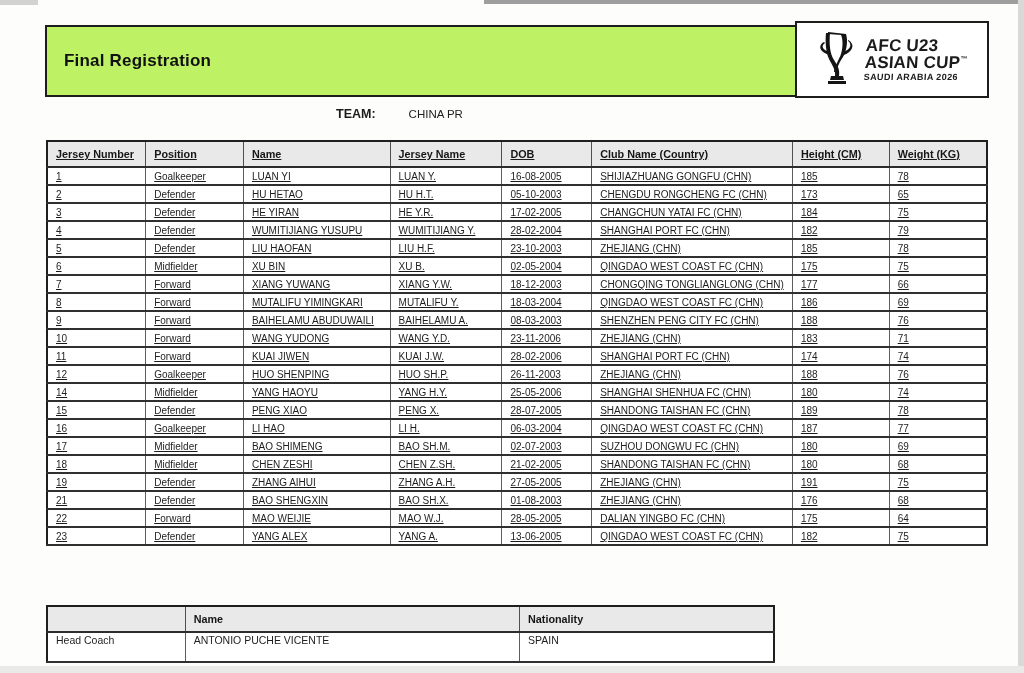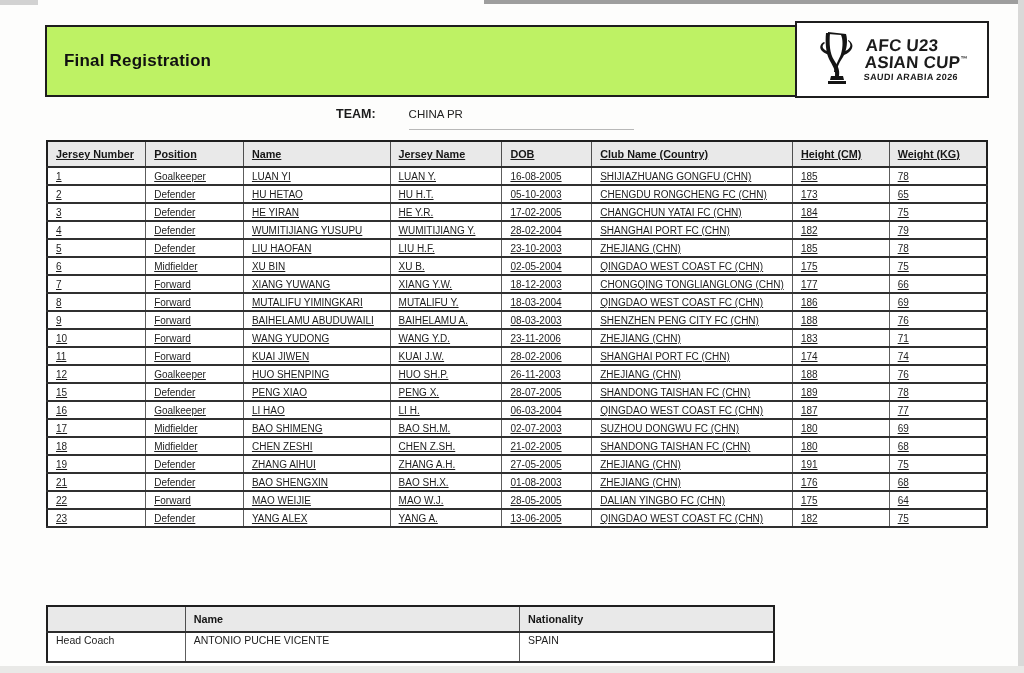--- a/index.html
+++ b/index.html
@@ -36,21 +36,21 @@
   .logo-line1 { font-size: 17px; font-weight: 900; letter-spacing: 0.2px; }
   .logo-line2 { font-size: 17px; font-weight: 900; letter-spacing: 0.2px; white-space: nowrap; }
   .logo-tm { font-size: 7px; font-weight: 700; vertical-align: super; }
   .logo-line3 { font-size: 9px; font-weight: 800; letter-spacing: 0.4px; margin-top: 2px; white-space: nowrap; }
 
   
   .team-line { position: absolute; left: 336px; top: 107px; display: flex; align-items: baseline; gap: 11px; }
   .team-label { font-size: 12.5px; font-weight: bold; }
   .team-value {
     font-size: 11.5px; margin-left: 22px; width: 225px;
-    border-bottom: 1px solid #b8b8b8; padding-bottom: 9px; color: #222;
+    border-bottom: 1px solid #b8b8b8; padding-bottom: 20px; color: #222;
   }
 
   
   table { border-collapse: collapse; table-layout: fixed; background: #fff; }
   .players-table { position: absolute; left: 46px; top: 140px; width: 942px; text-decoration: underline; }
   .staff-table   { position: absolute; left: 46px; top: 605px; width: 729px; }
   table { border: 2px solid #1f1f1f; }
   th {
     background: #e9e9e9; font-size: 10.8px; font-weight: bold; text-align: left;
     height: 26px; padding: 0 8px; vertical-align: middle;
@@ -241,20 +241,30 @@
           <td>12</td>
           <td>Goalkeeper</td>
           <td>HUO SHENPING</td>
           <td>HUO SH.P.</td>
           <td>26-11-2003</td>
           <td>ZHEJIANG (CHN)</td>
           <td>188</td>
           <td>76</td>
         </tr>
         <tr>
+          <td>14</td>
+          <td>Midfielder</td>
+          <td>YANG HAOYU</td>
+          <td>YANG H.Y.</td>
+          <td>25-05-2006</td>
+          <td>SHANGHAI SHENHUA FC (CHN)</td>
+          <td>180</td>
+          <td>74</td>
+        </tr>
+        <tr>
           <td>15</td>
           <td>Defender</td>
           <td>PENG XIAO</td>
           <td>PENG X.</td>
           <td>28-07-2005</td>
           <td>SHANDONG TAISHAN FC (CHN)</td>
           <td>189</td>
           <td>78</td>
         </tr>
         <tr>

